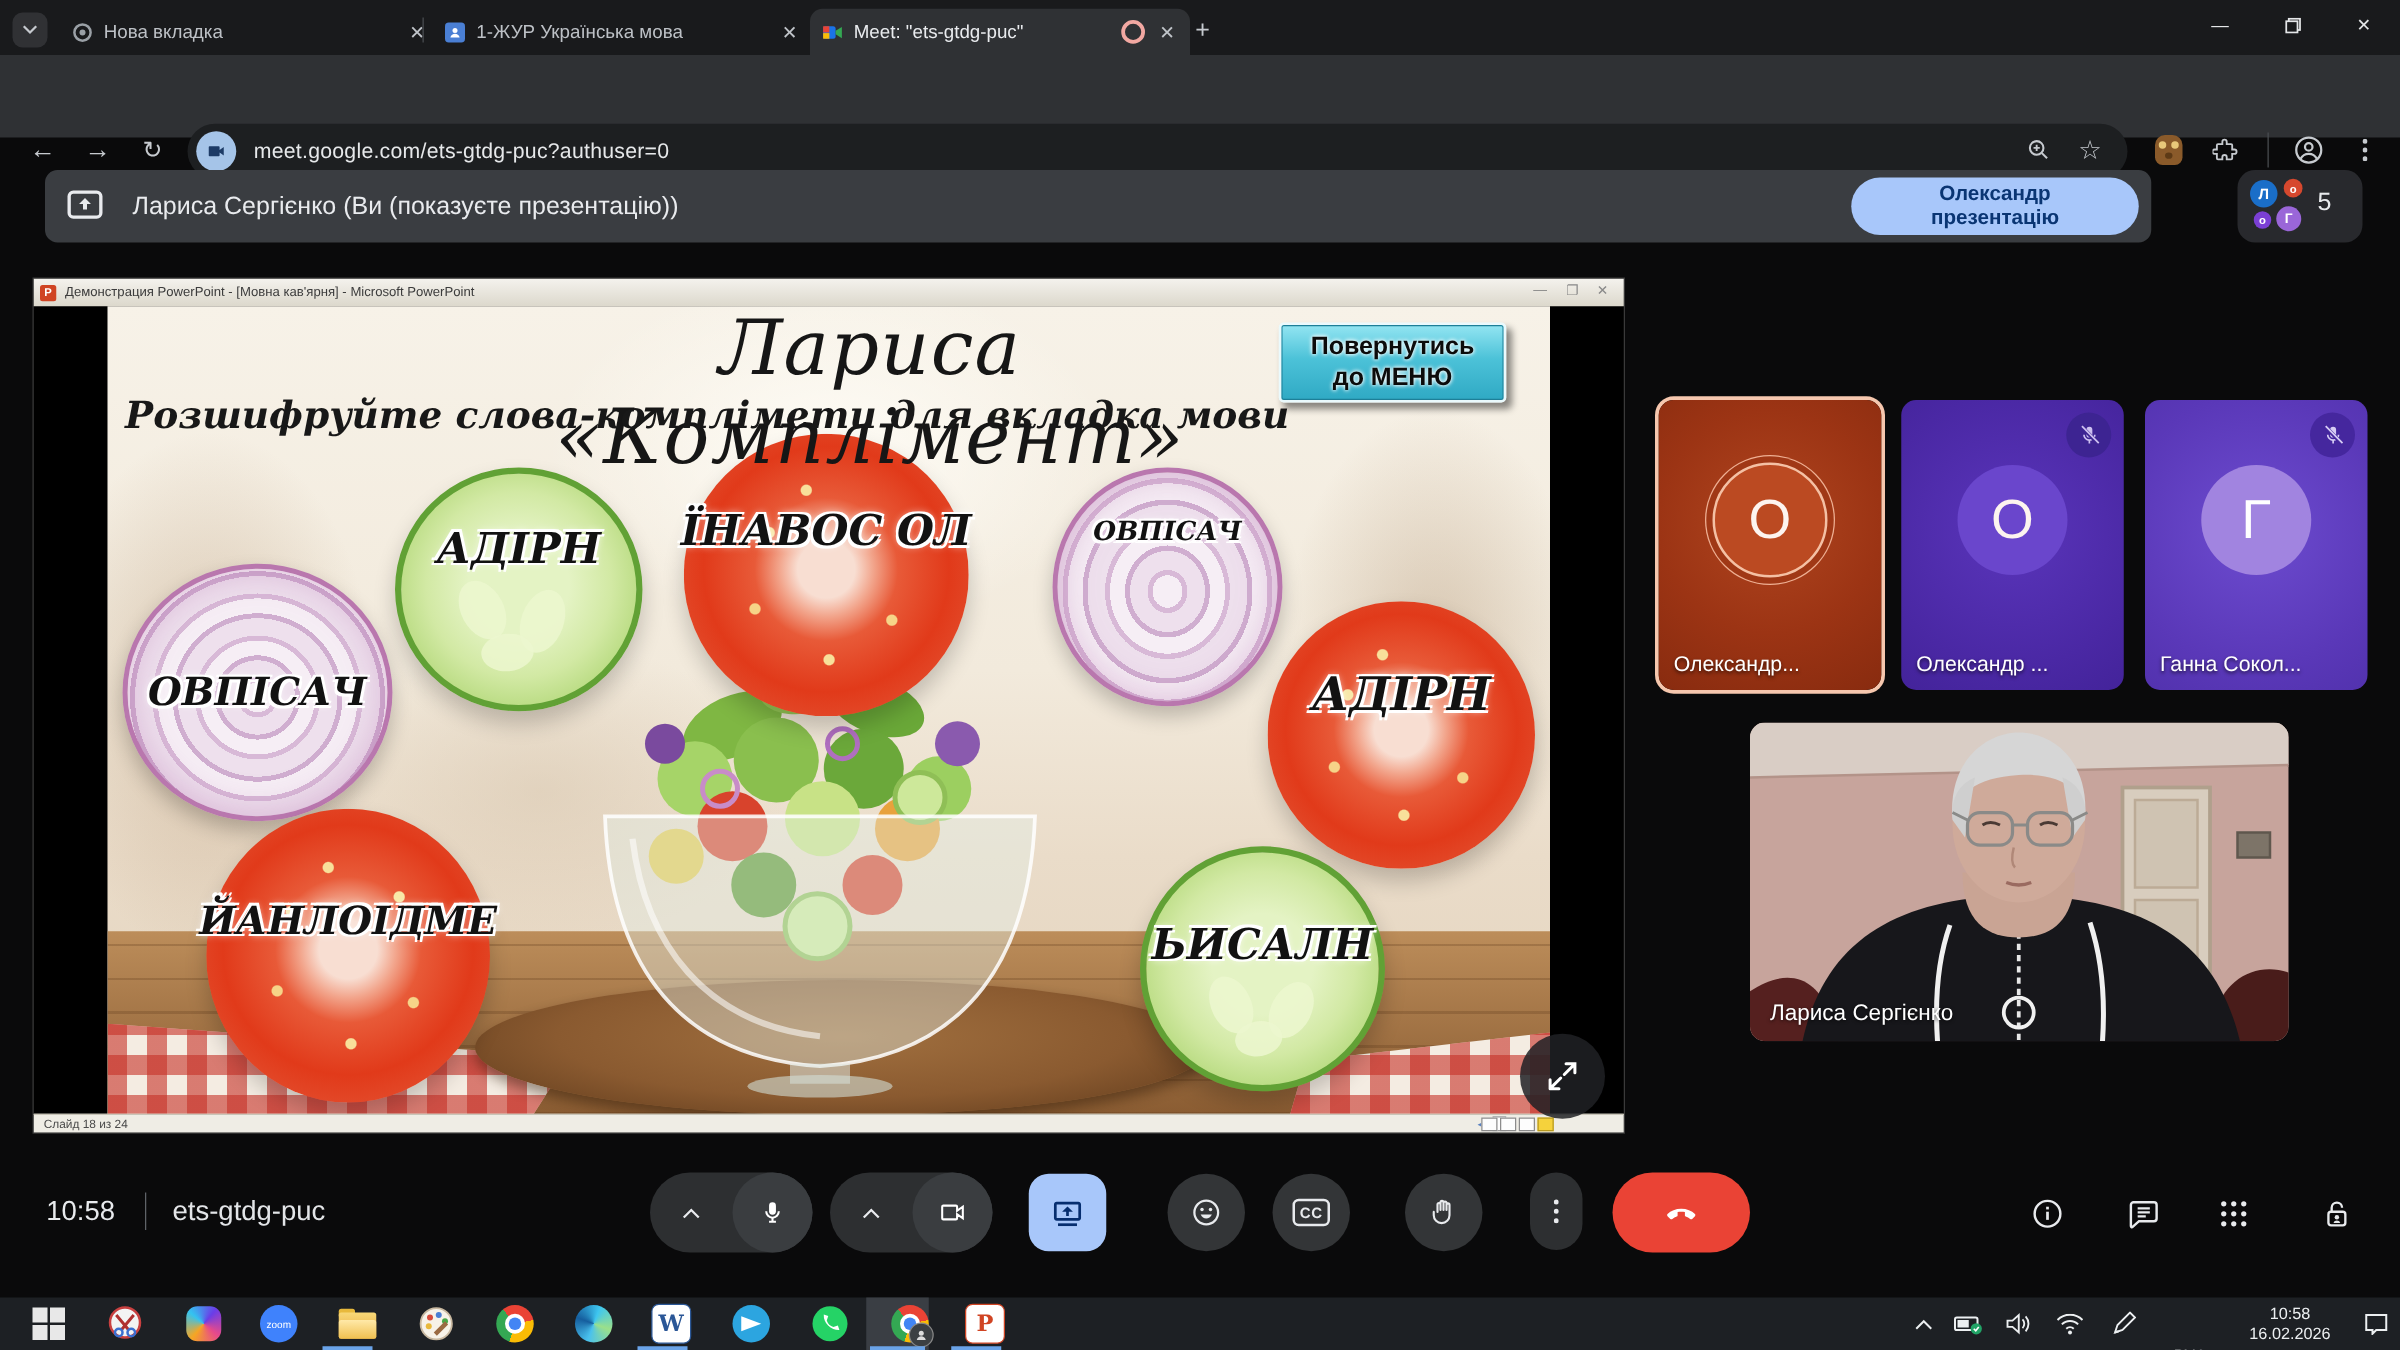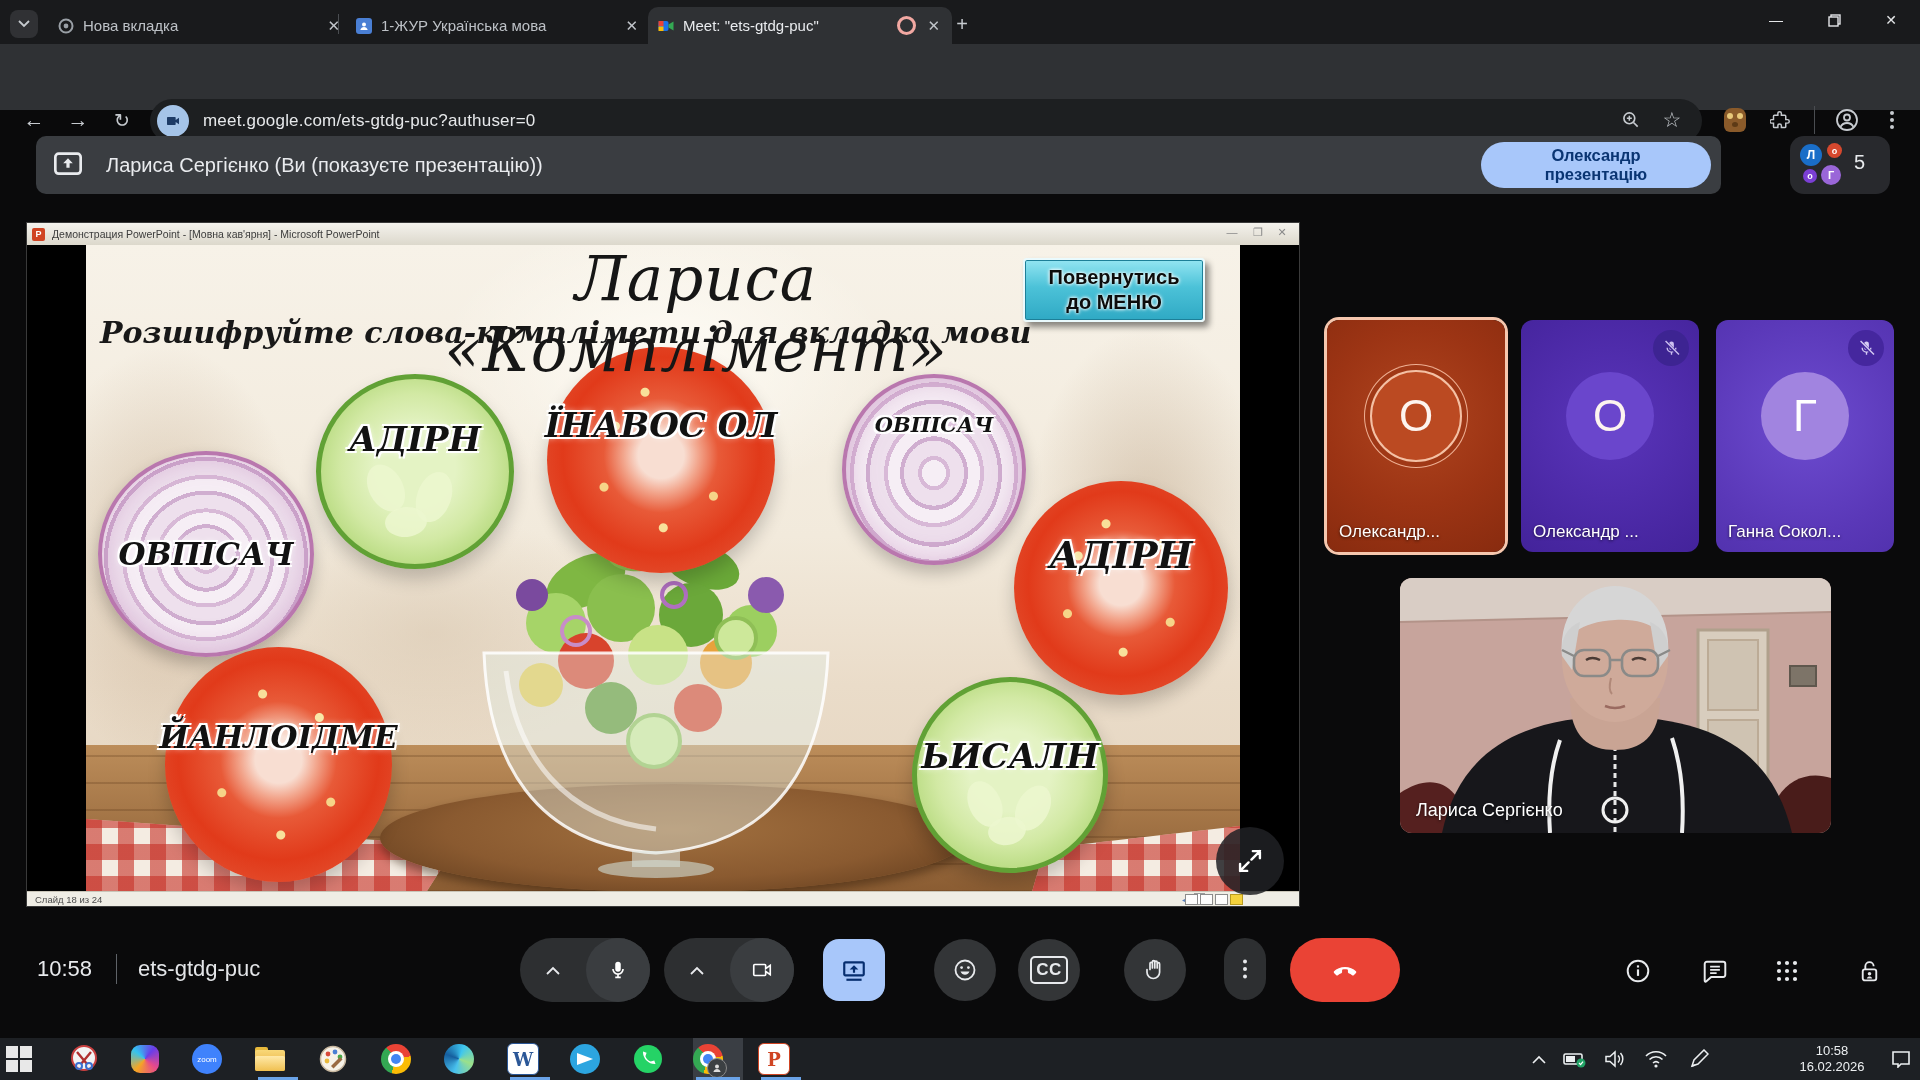--- a/index.html
+++ b/index.html
@@ -98,25 +98,25 @@
   .mbtime{position:absolute;left:37px;top:956px;color:#e8eaed;font-size:22px;}
   .mbsep{position:absolute;left:116px;top:954px;width:1px;height:30px;background:#5f6368;}
   .mbcode{position:absolute;left:138px;top:956px;color:#e3e5e8;font-size:22px;}
   .ctlpill{position:absolute;top:938px;height:64px;border-radius:32px;background:#2d2f31;cursor:pointer;}
   .ctlround{position:absolute;top:939px;width:62px;height:62px;border-radius:50%;background:#333537;display:flex;align-items:center;justify-content:center;cursor:pointer;}
   .pill-right{position:absolute;right:0;top:0;width:64px;height:64px;border-radius:50%;background:#3a3d40;display:flex;align-items:center;justify-content:center;}
   .pill-left{position:absolute;left:0;top:0;width:66px;height:64px;display:flex;align-items:center;justify-content:center;}
   .presentbtn{position:absolute;left:823px;top:939px;width:62px;height:62px;border-radius:16px;background:#a8c7fa;display:flex;align-items:center;justify-content:center;cursor:pointer;}
   .hangup{position:absolute;left:1290px;top:938px;width:110px;height:64px;border-radius:32px;background:#ea4335;display:flex;align-items:center;justify-content:center;cursor:pointer;}
   .rico{position:absolute;top:953px;width:36px;height:36px;display:flex;align-items:center;justify-content:center;cursor:pointer;}
-  .cclbl{border:2.4px solid #e8eaed;border-radius:5px;color:#e8eaed;font-size:17px;font-weight:bold;padding:2px 4px;letter-spacing:.5px;}
+  .cclbl{border:2.4px solid #e8eaed;border-radius:5px;color:#e8eaed;font-size:12px;font-weight:bold;padding:2px 4px;letter-spacing:.5px;}
 
   
   .taskbar{position:absolute;left:0;top:1038px;width:1920px;height:42px;background:#1d2024;}
-  .tbslot{position:absolute;top:0;width:46px;height:42px;display:flex;align-items:center;justify-content:flex-start;cursor:pointer;}
+  .tbslot{position:absolute;top:0;width:46px;height:42px;display:flex;align-items:center;justify-content:flex-end;cursor:pointer;}
   .underln{position:absolute;bottom:0;left:3px;right:3px;height:3px;background:#6aa3e8;}
   .tbactive{background:#3a3e44;}
   .trayico{position:absolute;top:8px;width:30px;height:26px;display:flex;align-items:center;justify-content:center;cursor:pointer;}
   .traytxt{position:absolute;top:5px;color:#eceff1;font-size:13px;line-height:16px;text-align:center;cursor:pointer;}
   .winflag{display:grid;grid-template-columns:12px 12px;grid-template-rows:12px 12px;gap:2px;}
   .winflag div{background:#e8e8e8;}
   .appbadge{width:30px;height:30px;border-radius:6px;display:flex;align-items:center;justify-content:center;color:#fff;font-weight:bold;}
 </style>
 </head>
 <body>

